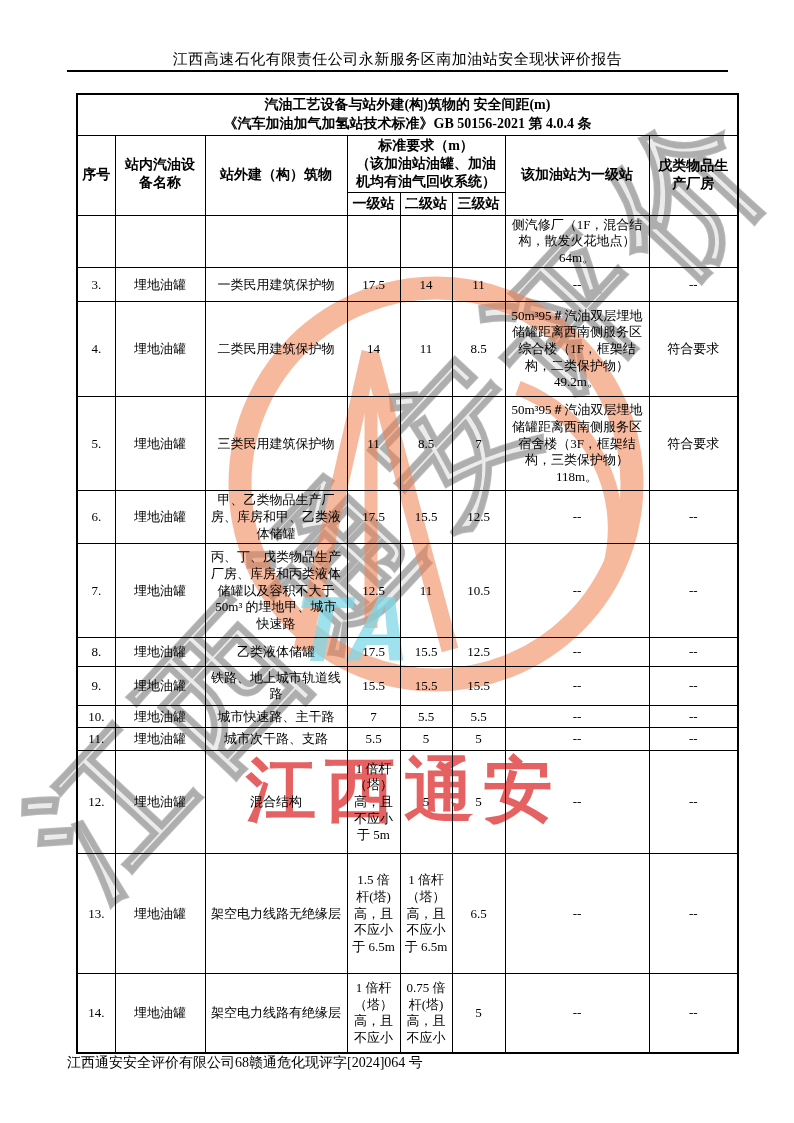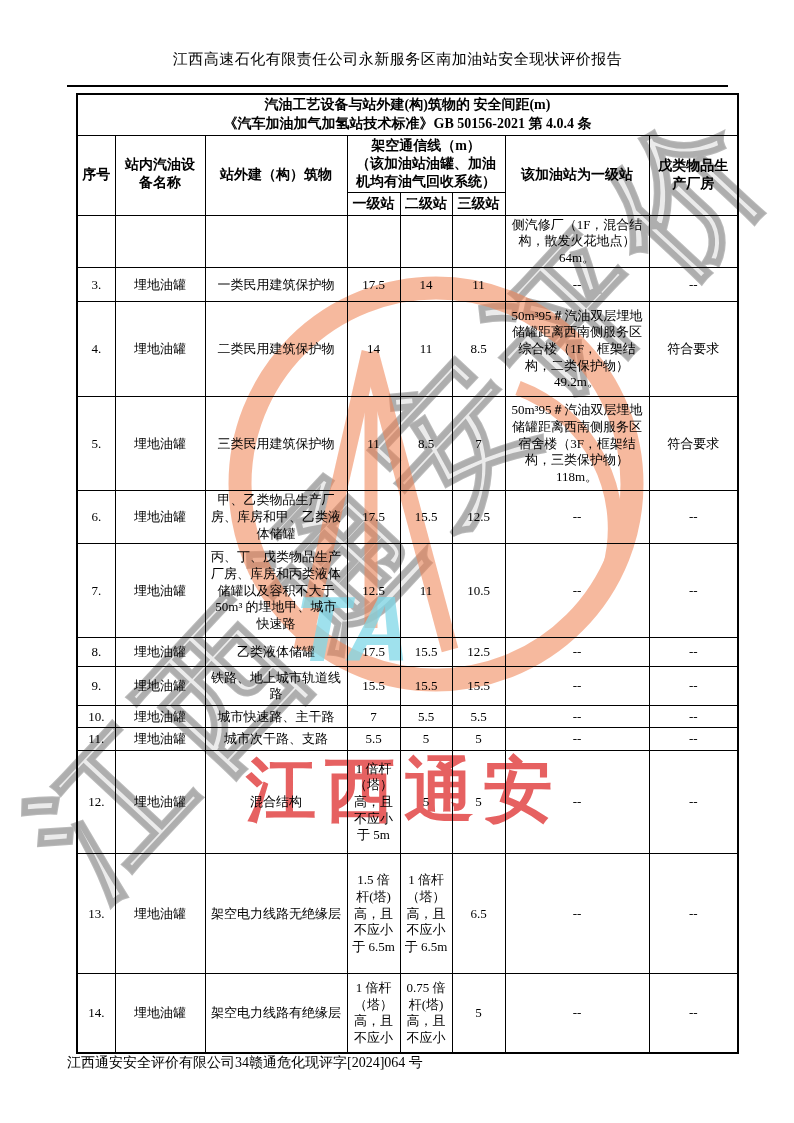--- a/index.html
+++ b/index.html
@@ -16,21 +16,21 @@
     background:#ffffff;
     margin:0 auto;
     overflow:hidden;
     font-family:"Liberation Serif","DejaVu Serif",serif;
     color:#000;
   }
   
   .page-header{
     position:absolute; left:67px; top:50px; width:661px;
     text-align:center; font-size:15px; letter-spacing:0.5px;
-    padding-bottom:16px; border-bottom:2px solid #000;
+    padding-bottom:1px; border-bottom:2px solid #000;
   }
   
   .wm{ position:absolute; pointer-events:none; }
   .wm-logo{ left:218px; top:268px; width:436px; height:436px; opacity:0.55; }
   .wm-ta{
     left:293px; top:588px; font-size:96px; font-weight:bold; font-style:italic;
     font-family:Liberation Mono, monospace;
     color:var(--wm-cyan); opacity:0.75; line-height:1;
   }
   .wm-red{
@@ -124,21 +124,21 @@
         <td colspan="8">
           <div>汽油工艺设备与站外建(构)筑物的 安全间距(m)</div>
           <div>《汽车加油加气加氢站技术标准》GB 50156-2021 第 4.0.4 条</div>
         </td>
       </tr>
       <tr class="head1">
         <th rowspan="2">序号</th>
         <th rowspan="2" class="col-equipment">站内汽油设备名称</th>
         <th rowspan="2">站外建（构）筑物</th>
         <th colspan="3">
-          <div>架空通信线（m）</div>
+          <div>标准要求（m）</div>
           <div>（该加油站油罐、加油机均有油气回收系统）</div>
         </th>
         <th rowspan="2">该加油站为一级站</th>
         <th rowspan="2" class="col-compliance">戊类物品生产厂房</th>
       </tr>
       <tr class="head2">
         <th>一级站</th>
         <th>二级站</th>
         <th>三级站</th>
       </tr>
@@ -272,17 +272,17 @@
           <td class="cell-level2">0.75 倍杆(塔)高，且不应小</td>
           <td class="cell-level3">5</td>
           <td class="cell-station">--</td>
           <td class="cell-compliance">--</td>
         </tr>
       </tbody>
   </table>
 
   <div class="page-footer">
     <span>江西通安安全评价有限公司</span>
-    <span>34</span>
+    <span>68</span>
     <span>赣通危化现评字[2024]064 号</span>
   </div>
 
 </div>
 
 </body></html>

